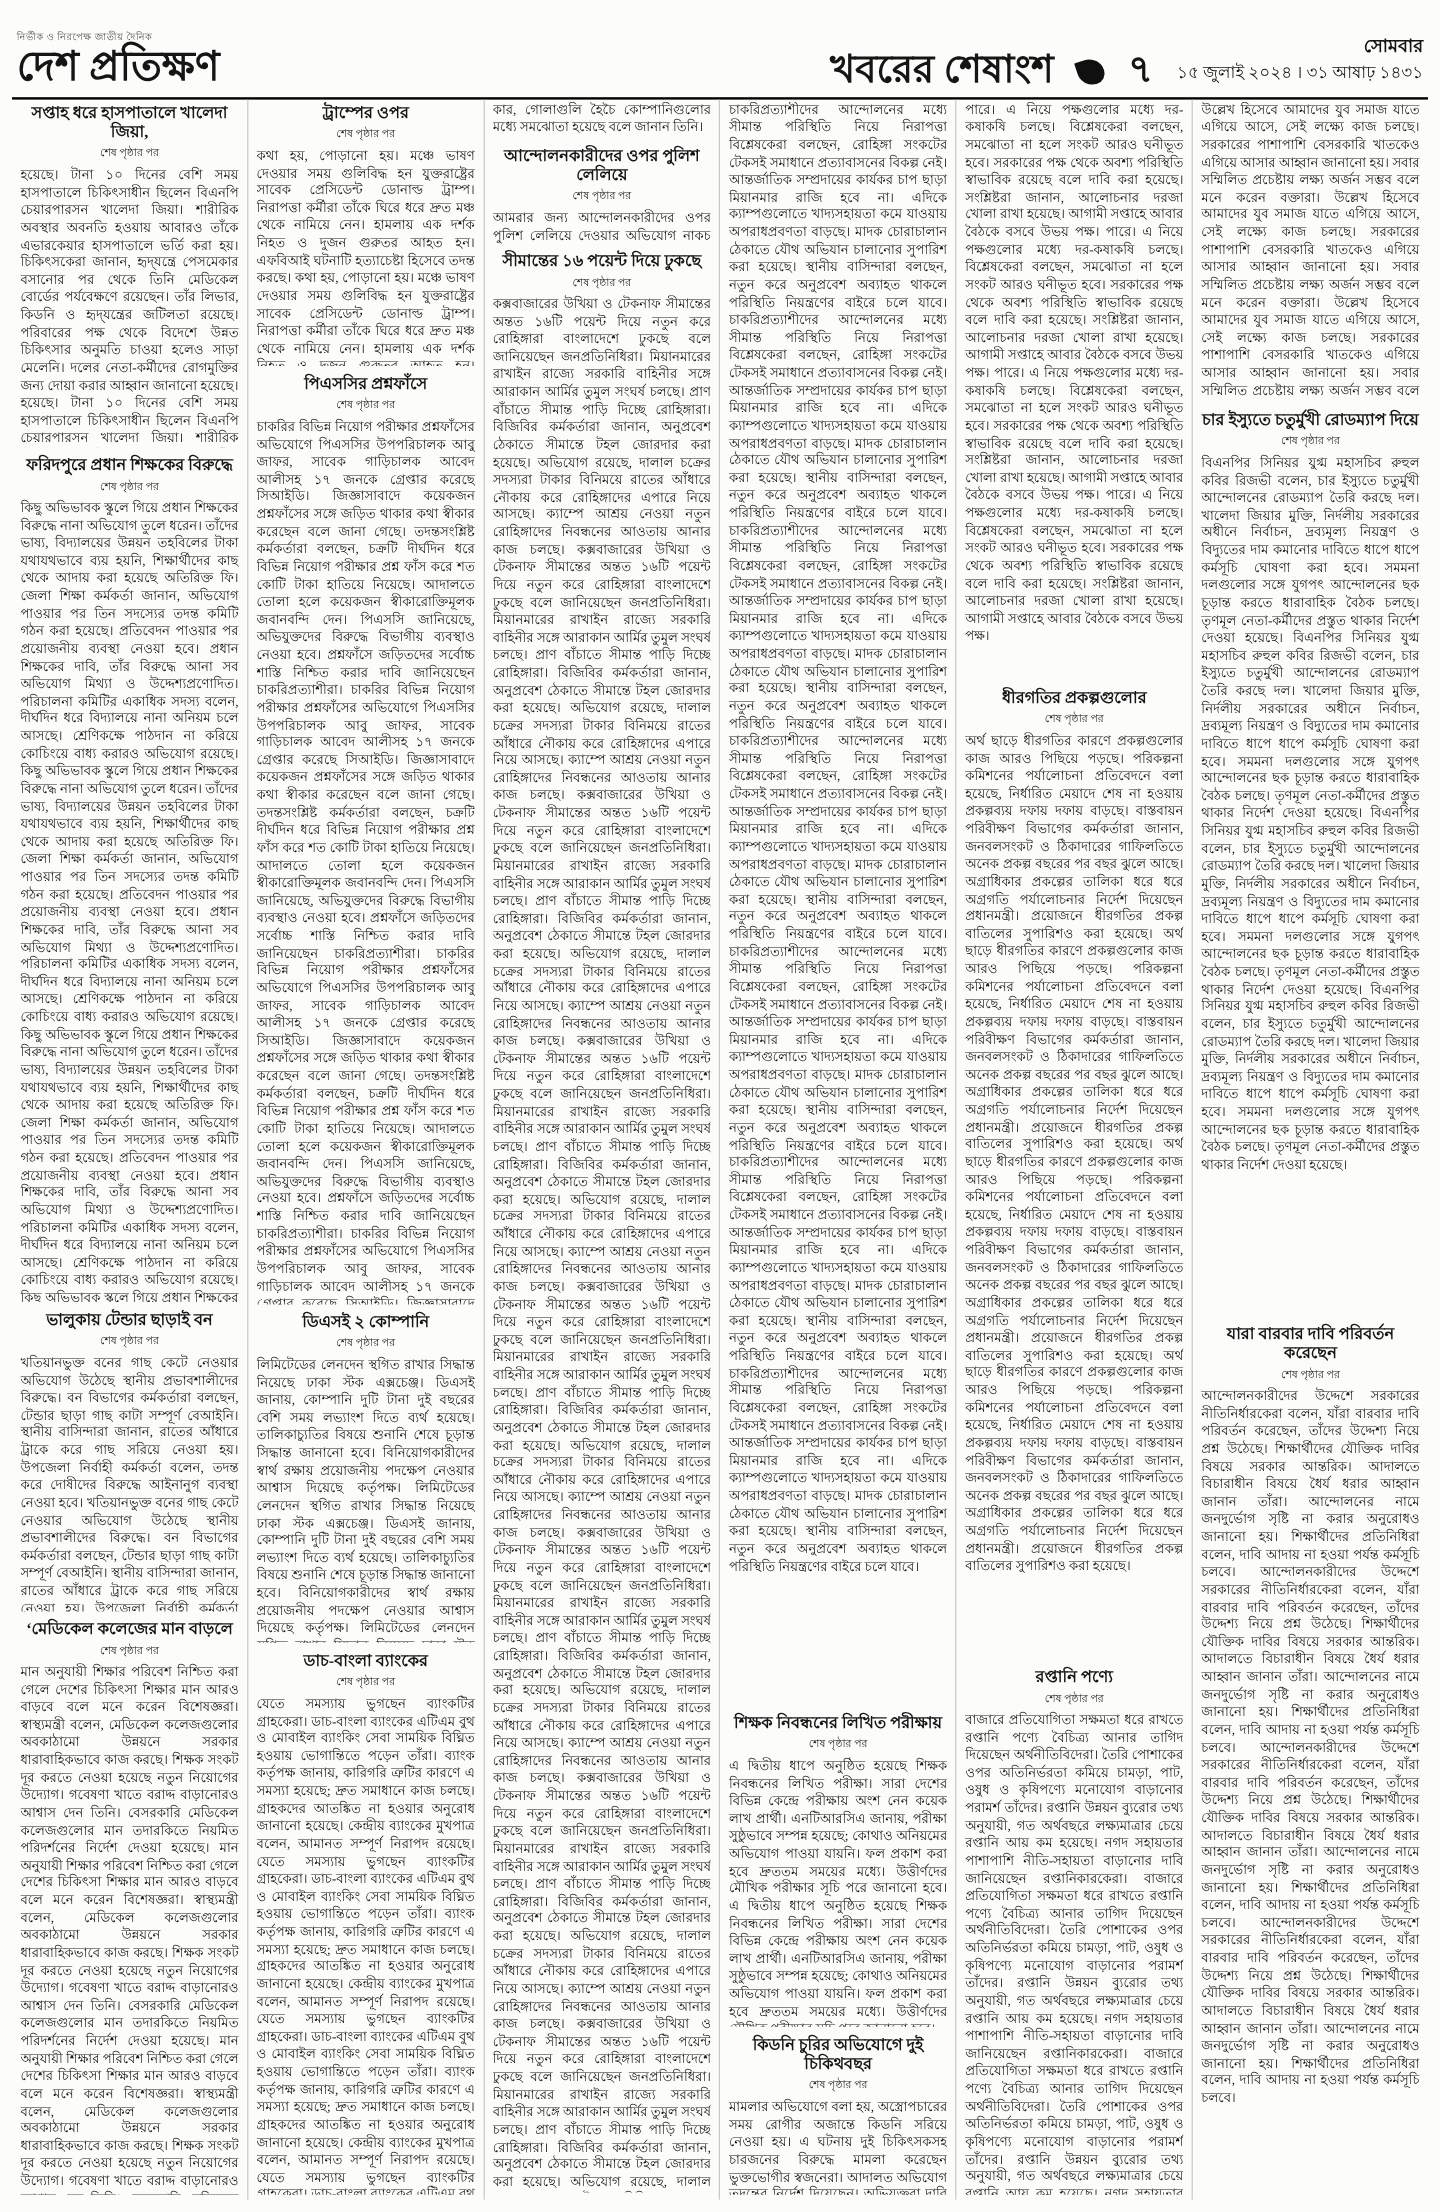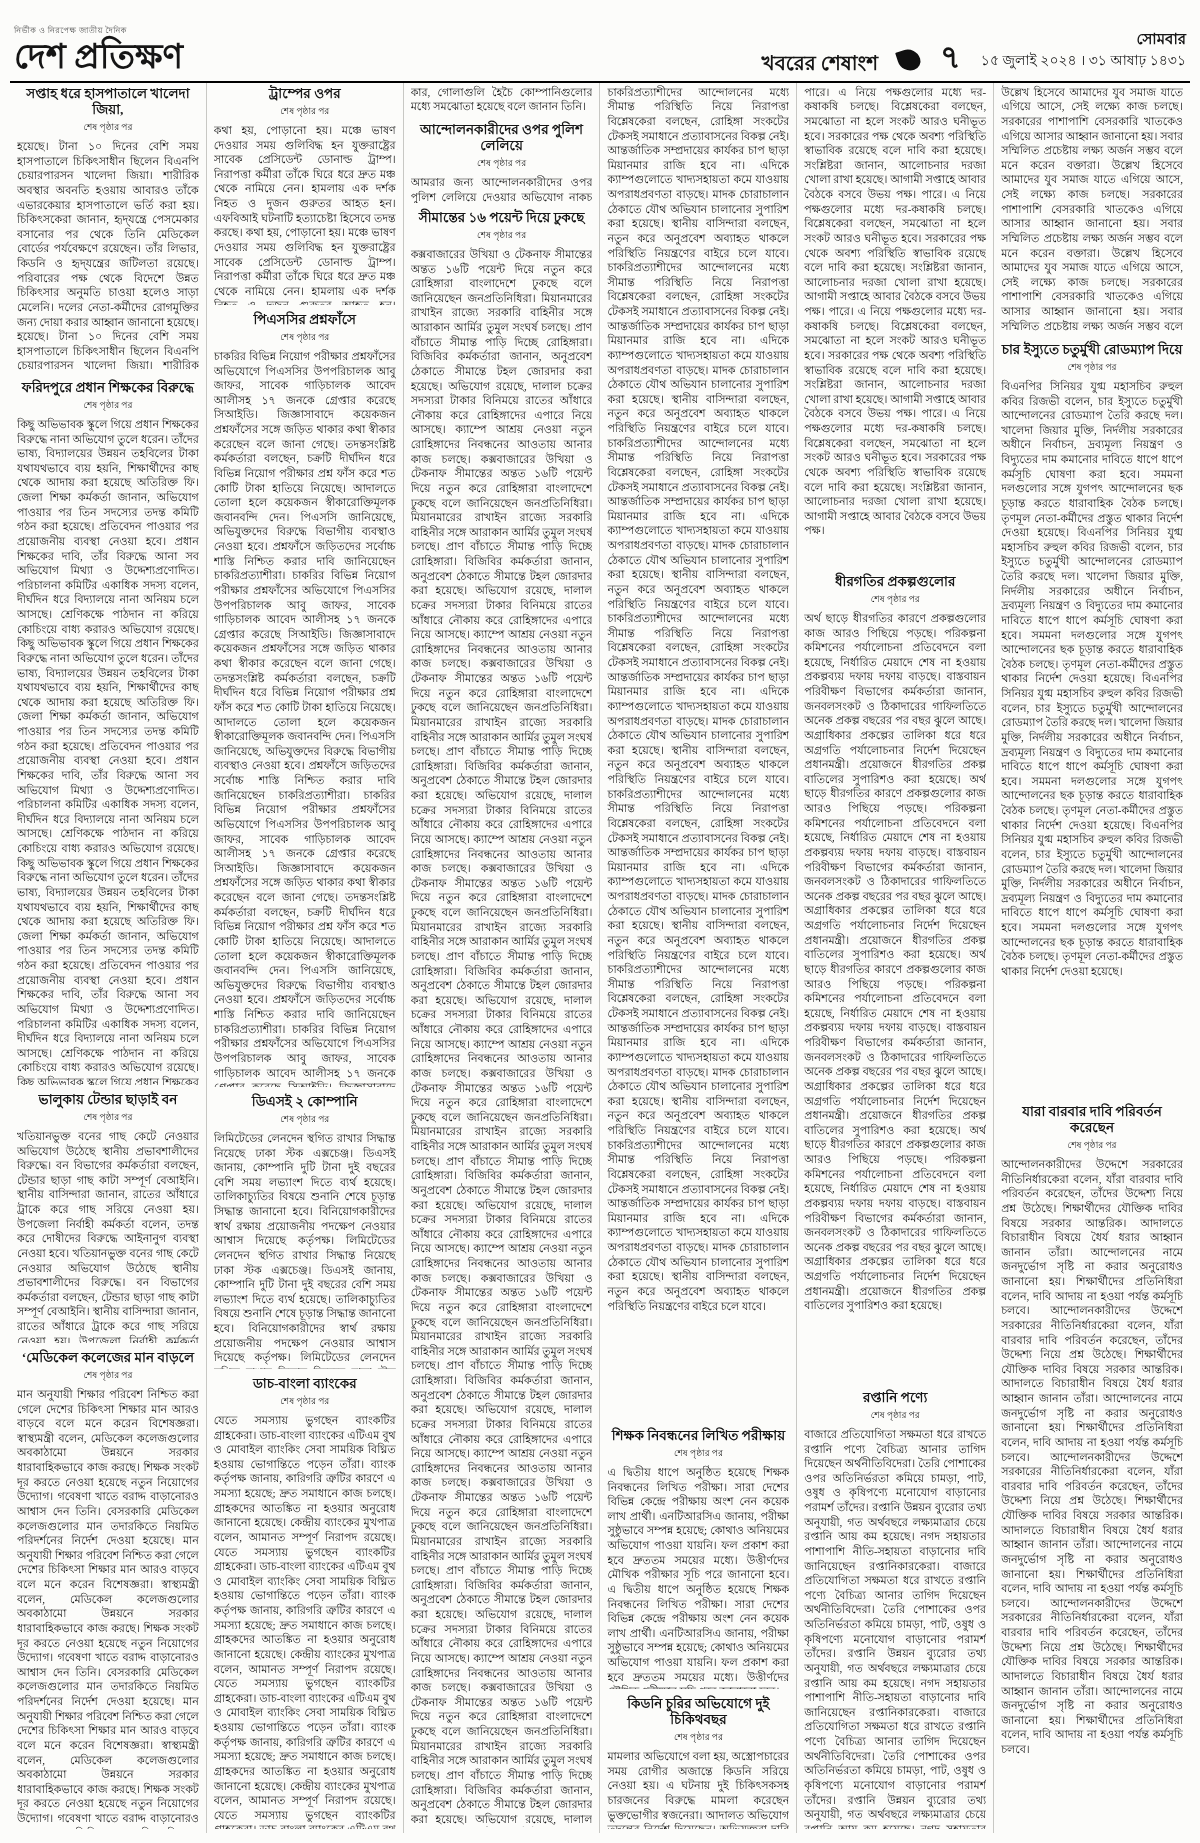--- a/index.html
+++ b/index.html
@@ -13,21 +13,21 @@
 
   
   .header {
     display: flex; justify-content: space-between; align-items: flex-end;
     border-bottom: 2px solid #000; padding: 0 4px 6px; gap: 28px;
   }
   .masthead-block { display: flex; flex-direction: column; }
   .tagline { font-size: 8px; color: #555; letter-spacing: .5px; margin-bottom: 2px; }
   .masthead { font-size: 34px; font-weight: bold; line-height: 1.05; }
   .header-right { display: flex; align-items: flex-end; gap: 20px; padding-bottom: 2px; }
-  .section-title { font-size: 20px; font-weight: bold; line-height: 1; }
+  .section-title { font-size: 32px; font-weight: bold; line-height: 1; }
   .leaf {
     width: 22px; height: 22px; background: #101010;
     border-radius: 4% 65% 45% 65%; transform: rotate(-18deg); margin-bottom: 2px;
   }
   .page-number { font-size: 32px; font-weight: bold; line-height: .95; }
   .date-block { text-align: right; min-width: 180px; }
   .day { font-size: 15px; font-weight: bold; line-height: 1.15; }
   .date { font-size: 14px; white-space: nowrap; }
 
   

